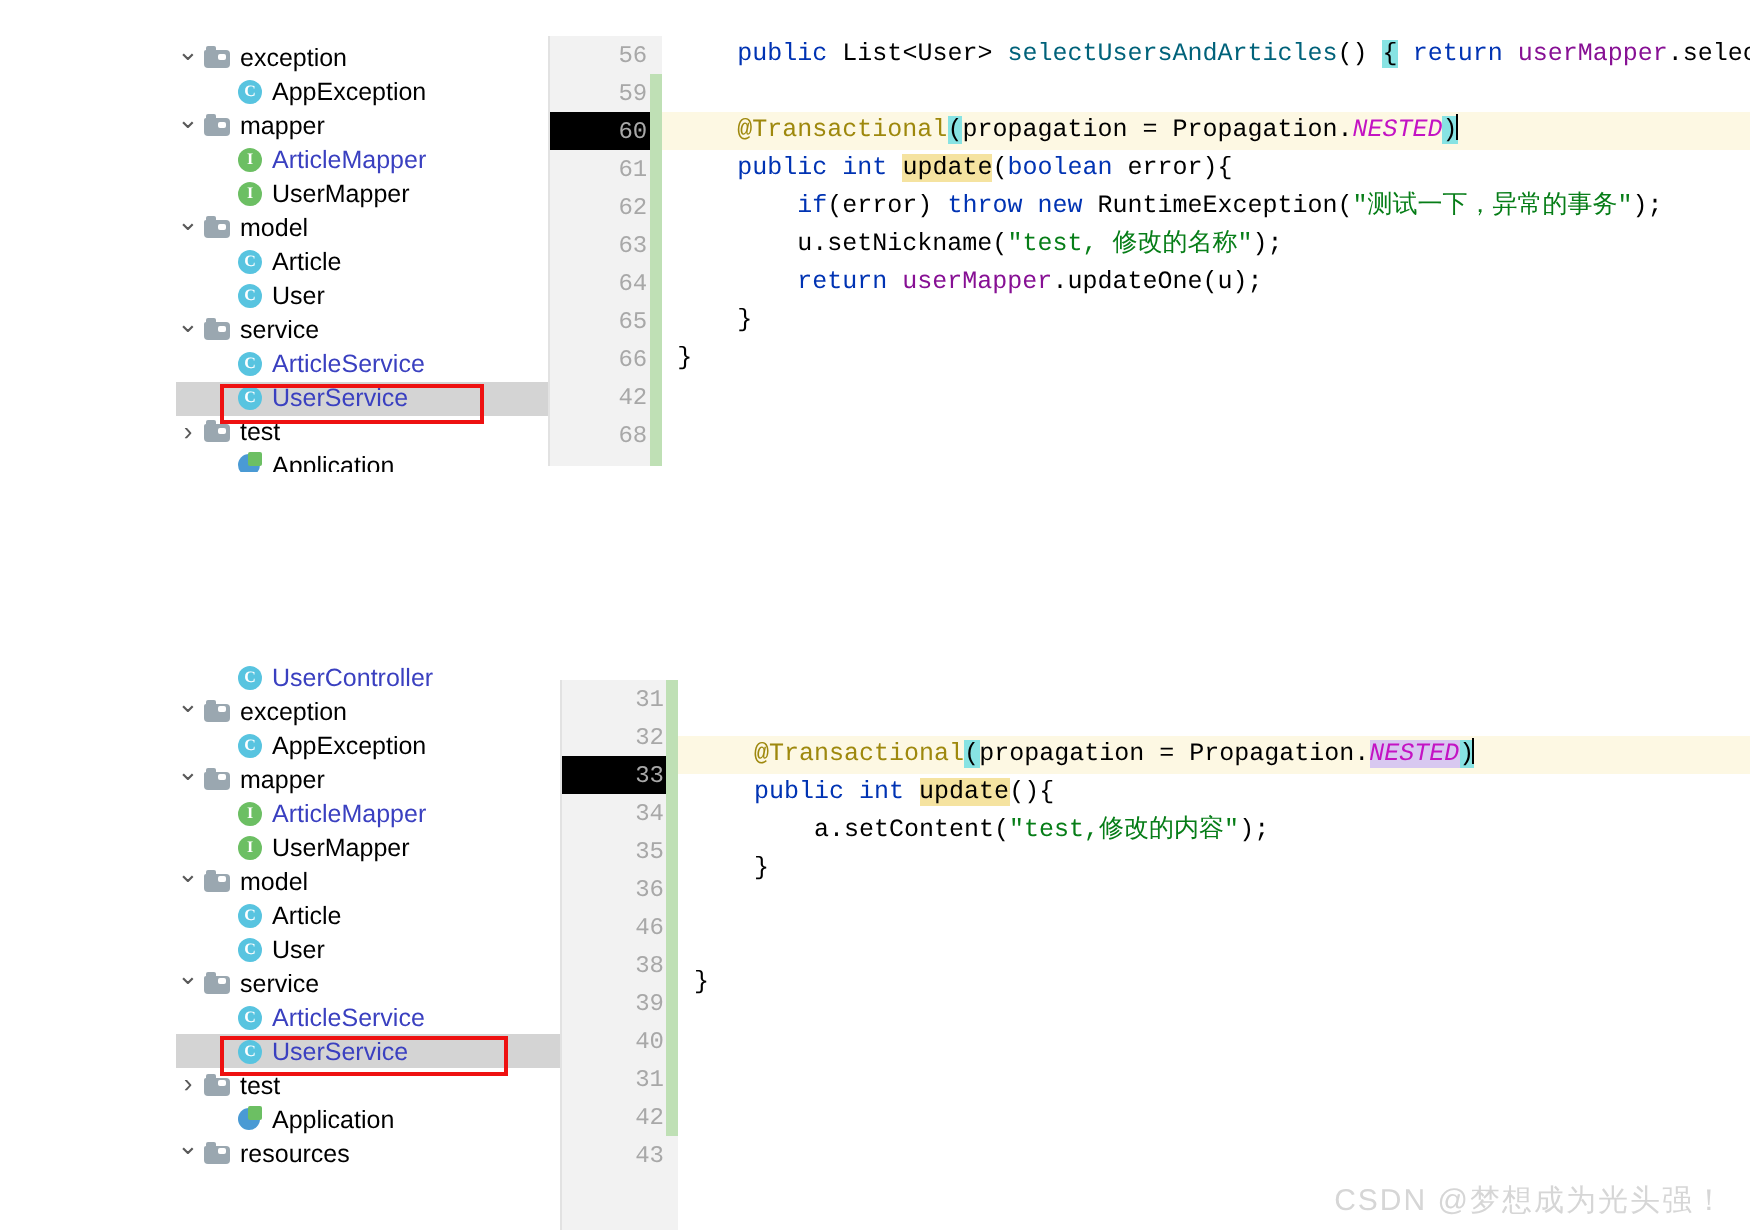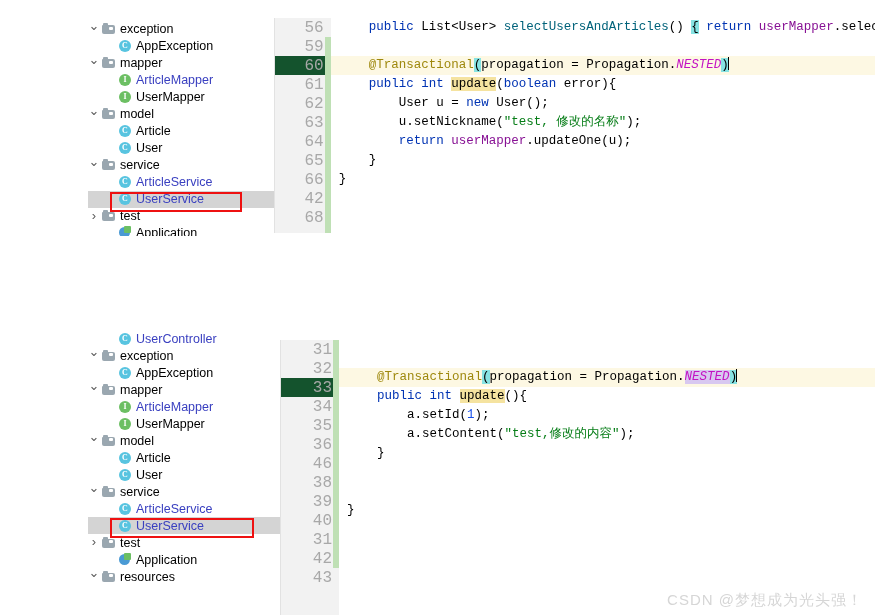--- a/index.html
+++ b/index.html
@@ -154,24 +154,24 @@
     border-left: 1px solid #e2e2e2;
     overflow: hidden;
   }
   .gutter-row {
     height: 19px;
     display: flex;
     align-items: center;
     justify-content: flex-end;
     padding-right: 7px;
     font-family: "Liberation Mono", monospace;
-    font-size: 16px;
+    font-size: 12px;
     color: #a8a8a8;
   }
-  .gutter-row.caret { background: #14532d; }
+  .gutter-row.caret { background: #000000; }
   
   .chg {
     position: absolute;
     right: 0;
     width: 6px;
     background: #bfe0b5;
   }
 
   
   .code {
@@ -353,21 +353,21 @@
       <div class="gutter-row">66</div>
       <div class="gutter-row">42</div>
       <div class="gutter-row">68</div>
     </div>
 
   <div class="code" id="code-top" style="height:215px;">
       <div class="code-line"><span class="ident">    </span><span class="kw">public </span><span class="typ">List</span><span class="ident">&lt;</span><span class="typ">User</span><span class="ident">&gt; </span><span class="mtd">selectUsersAndArticles</span><span class="ident">() </span><span class="hl-cyan">{</span><span class="ident"> </span><span class="kw">return </span><span class="fld">userMapper</span><span class="ident">.selectU</span></div>
       <div class="code-line"></div>
       <div class="code-line caret"><span class="ident">    </span><span class="ann">@Transactional</span><span class="hl-cyan">(</span><span class="ident">propagation = Propagation.</span><span class="cst">NESTED</span><span class="hl-cyan">)</span><span class="caretbar"></span></div>
       <div class="code-line"><span class="ident">    </span><span class="kw">public </span><span class="kw">int </span><span class="hl-tan">update</span><span class="ident">(</span><span class="kw">boolean </span><span class="ident">error</span><span class="ident">){</span></div>
-      <div class="code-line"><span class="ident">        </span><span class="ident">User u = </span><span class="kw">new </span><span class="ident">User();</span></div>
+      <div class="code-line"><span class="ident">        </span><span class="kw">if</span><span class="ident">(error) </span><span class="kw">throw </span><span class="kw">new </span><span class="ident">RuntimeException(</span><span class="str">"测试一下，异常的事务"</span><span class="ident">);</span></div>
       <div class="code-line"><span class="ident">        </span><span class="ident">u.setNickname(</span><span class="str">"test, 修改的名称"</span><span class="ident">);</span></div>
       <div class="code-line"><span class="ident">        </span><span class="kw">return </span><span class="fld">userMapper</span><span class="ident">.updateOne(u);</span></div>
       <div class="code-line"><span class="ident">    }</span></div>
       <div class="code-line"><span class="ident">}</span></div>
     </div>
 </div>
 
 <div class="annot" style="left:110px; top:192px; width:132px; height:20px;"></div>
 
 <div class="panel" id="bottom-panel" style="left:88px; top:330px; width:787px; height:275px;">
@@ -510,21 +510,20 @@
       <div class="gutter-row">31</div>
       <div class="gutter-row">42</div>
       <div class="gutter-row">43</div>
     </div>
 
   <div class="code" id="code-bottom" style="height:275px;">
       <div class="code-line"></div>
       <div class="code-line"></div>
       <div class="code-line caret"><span class="ident">    </span><span class="ann">@Transactional</span><span class="hl-cyan">(</span><span class="ident">propagation = Propagation.</span><span class="cst hl-sel">NESTED</span><span class="hl-cyan">)</span><span class="caretbar"></span></div>
       <div class="code-line"><span class="ident">    </span><span class="kw">public </span><span class="kw">int </span><span class="hl-tan">update</span><span class="ident">(){</span></div>
-      <div class="code-line"><span class="ident">        </span><span class="ident">a.setId(</span><span class="num">1</span><span class="ident">);</span></div>
       <div class="code-line"><span class="ident">        </span><span class="ident">a.setContent(</span><span class="str">"test,修改的内容"</span><span class="ident">);</span></div>
       <div class="code-line"><span class="ident">    }</span></div>
       <div class="code-line"></div>
       <div class="code-line"></div>
       <div class="code-line"><span class="ident">}</span></div>
       <div class="code-line"></div>
     </div>
 </div>
 
 <div class="annot" style="left:110px; top:518px; width:144px; height:20px;"></div>

